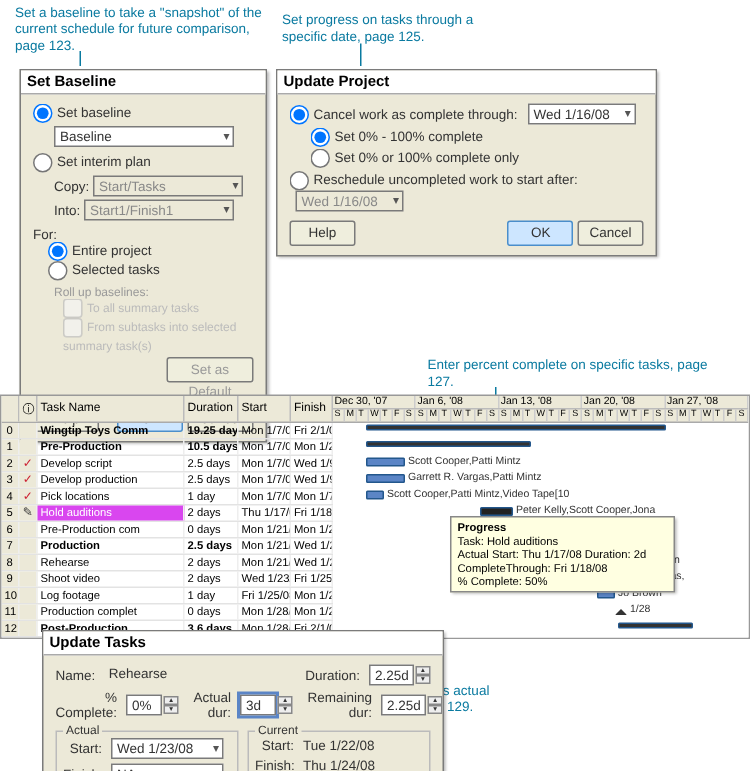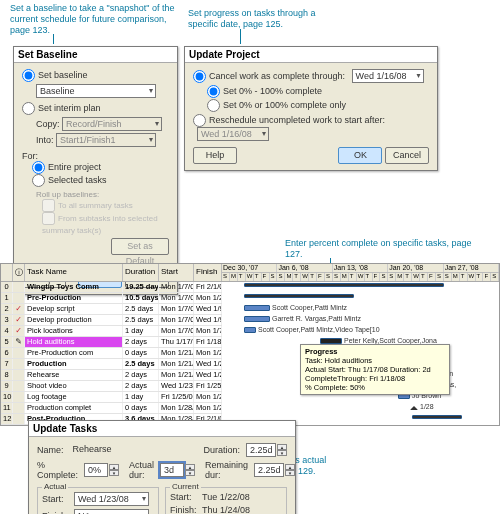--- a/index.html
+++ b/index.html
@@ -36,21 +36,21 @@
   .bar.sum { background: #333; height: 4px; }
   .bar.sel { background: #222; }
   .bar.diamond { width: 0; height: 0; border: 4px solid transparent; border-bottom: 4px solid #333; background: none; }
   .bar-label { position: absolute; font-size: 7px; color: #333; white-space: nowrap; }
   .timeline-header-top { display:flex; height:9px; border-bottom:1px solid #bbb; font-size:7px; }
   .timeline-header-bot { display:flex; height:9px; font-size:6px; }
   .th-cell { border-right:1px solid #ccc; padding-left:1px; }
   .tooltip { position:absolute; background:#ffffe1; border:1px solid #888; font-size:7.5px; padding:2px 4px; box-shadow:1px 1px 2px rgba(0,0,0,0.3); }
   
   .upd-task-row { display:flex; align-items:center; margin-bottom:3px; gap:4px; }
-  .upd-task-row .label { margin-right:2px; }
+  .upd-task-row .label { margin-right:2px;text-align:right; }
   .spin { display:inline-flex; align-items:center; }
   .spin-btns { display:flex; flex-direction:column; margin-left:1px; }
   .spin-btns span { width:10px; height:6px; border:1px solid #888; font-size:5px; line-height:4px; text-align:center; background:#eee; cursor:pointer; }
   .group { border:1px solid #bbb; padding:4px 4px 2px; position:relative; margin-top:4px; }
   .group-label { position:absolute; top:-6px; left:4px; background:#ece9d8; font-size:8px; padding:0 2px; }
   .check-icon { color:#c23; font-size:8px; }
   .pencil-icon { color:#333; font-size:8px; }
 </style>
 </head>
 <body>
@@ -63,21 +63,21 @@
 <div class="anno-line" style="left:330px; top:258px; width:1px; height:62px;"></div>
 <div class="annotation" style="left:238px; top:455px; width:120px;">Record a task's actual duration, page 129.</div>
 <div class="anno-line" style="left:205px; top:463px; width:32px; height:1px;"></div>
 
 <div class="dialog" style="left:13px; top:46px; width:165px;">
   <div class="dialog-title">Set Baseline</div>
   <div class="dialog-body">
     <div><input type="radio" class="radio" checked="" style=""><span class="label">Set baseline</span></div>
     <div style="margin:2px 0 4px 14px;"><span class="field combo" style="width:120px;">Baseline</span></div>
     <div><input type="radio" class="radio" style=""><span class="label">Set interim plan</span></div>
-    <div style="margin:2px 0 0 14px; color:#999;"><span class="label">Copy:</span> <span class="field combo gray" style="width:100px;">Record/Finish</span></div>
+    <div style="margin:2px 0 0 14px; color:#999;"><span class="label">Copy:</span> <span class="field combo gray" style="width:100px;">Start/Tasks</span></div>
     <div style="margin:2px 0 4px 14px; color:#999;"><span class="label">Into:</span> <span class="field combo gray" style="width:100px;">Start1/Finish1</span></div>
     <div class="label">For:</div>
     <div style="margin-left:10px;"><input type="radio" class="radio" checked="" style=""><span class="label">Entire project</span></div>
     <div style="margin-left:10px;"><input type="radio" class="radio" style=""><span class="label">Selected tasks</span></div>
     <div style="margin:3px 0 0 14px; color:#999; font-size:8px;">Roll up baselines:</div>
     <div style="margin-left:20px; color:#bbb;"><input type="checkbox" class="check" disabled="" style=""><span style="font-size:8px;">To all summary tasks</span></div>
     <div style="margin-left:20px; color:#bbb;"><input type="checkbox" class="check" disabled="" style=""><span style="font-size:8px;">From subtasks into selected summary task(s)</span></div>
     <div style="text-align:right; margin-top:3px;"><span class="btn" style="width:58px; color:#999;">Set as Default</span></div>
     <div style="margin-top:5px; display:flex; justify-content:space-between;">
       <span class="btn">Help</span>

